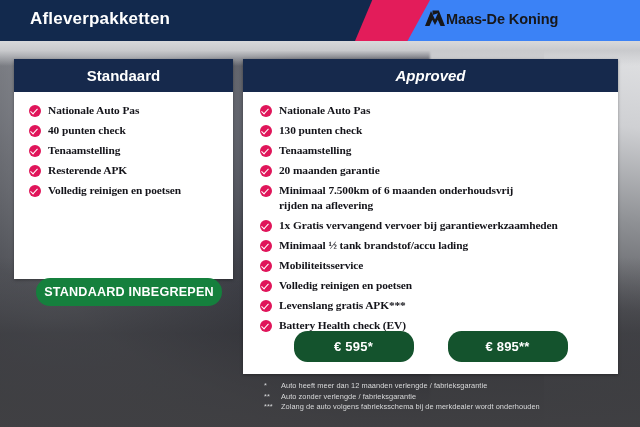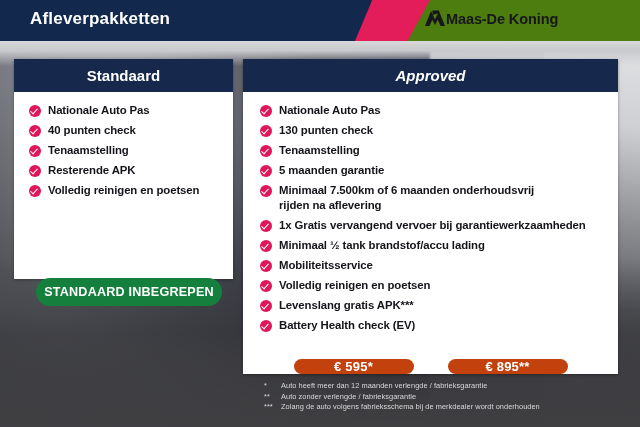--- a/index.html
+++ b/index.html
@@ -25,21 +25,21 @@
     background:linear-gradient(185deg,#d6d7d9 0%,#c3c4c7 18%,#9b9da1 34%,#6a6c71 52%,#4c4d51 70%,#424347 100%);
     filter:blur(1px);}
   .bd-sheen2{position:absolute;right:0;top:0;width:96px;height:387px;
     background:linear-gradient(188deg,#e2e3e5 0%,#cfd0d3 22%,#8e9094 46%,#5b5c61 68%,#46474b 100%);}
   .bd-dark{position:absolute;left:0;bottom:0;width:640px;height:170px;
     background:linear-gradient(180deg,rgba(35,35,39,0) 0%,rgba(44,44,48,.55) 45%,rgba(63,63,66,.95) 100%);}
   .bd-toplight{position:absolute;left:0;top:0;width:640px;height:26px;
     background:linear-gradient(180deg,#d9dadc 0%,#c9cacd 40%,rgba(180,182,186,0) 100%);}
 
   
-  .header{position:absolute;left:0;top:0;width:640px;height:41px;background:#4d7c0f;overflow:hidden;}
+  .header{position:absolute;left:0;top:0;width:640px;height:41px;background:#3b82f6;overflow:hidden;}
   .hdr-navy{position:absolute;left:0;top:0;width:400px;height:41px;background:#12294d;
     clip-path:polygon(0 0,100% 0,89.0% 100%,0 100%);}
   .hdr-pink{position:absolute;left:355px;top:0;width:75px;height:41px;background:#e31c5a;
     clip-path:polygon(23% 0,100% 0,70% 100%,0 100%);}
   .hdr-title{position:absolute;left:30px;top:9px;font-size:17px;font-weight:bold;color:#ffffff;letter-spacing:.2px;}
   .hdr-brand{position:absolute;left:424px;top:10px;display:flex;align-items:center;}
   .hdr-brand-name{font-size:14.5px;font-weight:bold;color:#17171a;letter-spacing:-.1px;}
 
   
   .card{position:absolute;background:#ffffff;box-shadow:0 1px 3px rgba(0,0,0,.35);}
@@ -47,37 +47,37 @@
   .card-body{padding:10px 0 0 0;}
 
   .card-std{left:14px;top:59px;width:219px;height:220px;}
   .card-std .card-head{height:33px;line-height:33px;font-size:15px;}
   .card-std .card-body{padding:11px 0 0 15px;}
 
   .card-app{left:243px;top:59px;width:375px;height:315px;}
   .card-app .card-head{height:33px;line-height:33px;font-size:15px;font-style:italic;}
   .card-app .card-body{padding:11px 0 0 17px;}
 
-  ul.feat{list-style:none;margin:0;padding:0;}
+  ul.feat{list-style:none;margin:0;padding:0;font-family:Liberation Serif, serif;}
   ul.feat li{display:flex;align-items:flex-start;margin-bottom:5px;}
   ul.feat li .ftxt{font-size:11.4px;font-weight:bold;color:#14141a;line-height:15px;letter-spacing:-.1px;}
   ul.feat li .ftxt .cont{display:block;}
   .chk{flex:0 0 auto;width:12px;height:12px;border-radius:50%;background:#e0155a;
     margin-right:7px;margin-top:1.5px;position:relative;}
   .chk::after{content:"";position:absolute;left:3.2px;top:2.4px;width:3px;height:6px;
     border:solid #ffffff;border-width:0 1.7px 1.7px 0;transform:rotate(43deg);}
 
   .btn-std{position:absolute;left:22px;top:219px;width:186px;height:28px;border-radius:14px;
     background:#15803d;color:#fff;font-size:12.6px;font-weight:bold;letter-spacing:.2px;
     display:flex;align-items:center;justify-content:center;border:none;cursor:pointer;}
 
   .prices{position:absolute;left:0;top:272px;width:375px;display:flex;justify-content:center;gap:34px;}
-  .btn-price{width:120px;height:15px;border-radius:13.5px;background:#c2410c;color:#fff;
+  .btn-price{width:120px;height:31px;border-radius:13.5px;background:#14532d;color:#fff;
     font-size:13px;font-weight:bold;display:flex;align-items:center;justify-content:center;
-    border:none;cursor:pointer;letter-spacing:.2px;margin-top:28px;}
+    border:none;cursor:pointer;letter-spacing:.2px;}
 
   
   .notes{position:absolute;left:264px;top:381px;width:360px;}
   .note{display:flex;font-size:7.4px;color:#d8d9da;line-height:10.5px;letter-spacing:.05px;}
   .note .star{width:17px;flex:0 0 auto;}
 
   
   .logo-mark{width:22px;height:17px;display:block;}
 </style>
 </head>
@@ -148,21 +148,21 @@
         <li>
             <span class="chk"></span>
             <span class="ftxt">130 punten check</span>
           </li>
         <li>
             <span class="chk"></span>
             <span class="ftxt">Tenaamstelling</span>
           </li>
         <li>
             <span class="chk"></span>
-            <span class="ftxt">5 maanden garantie</span>
+            <span class="ftxt">20 maanden garantie</span>
           </li>
         <li>
             <span class="chk"></span>
           <span class="ftxt">
             <span>Minimaal 7.500km of 6 maanden onderhoudsvrij</span>
             <span class="cont">rijden na aflevering</span>
           </span>
         </li>
         <li>
             <span class="chk"></span>

